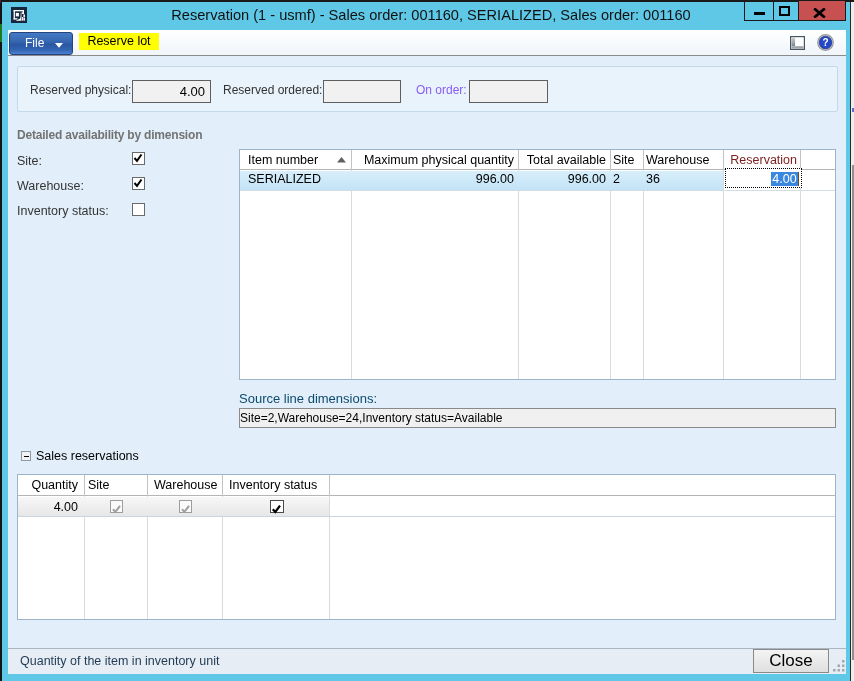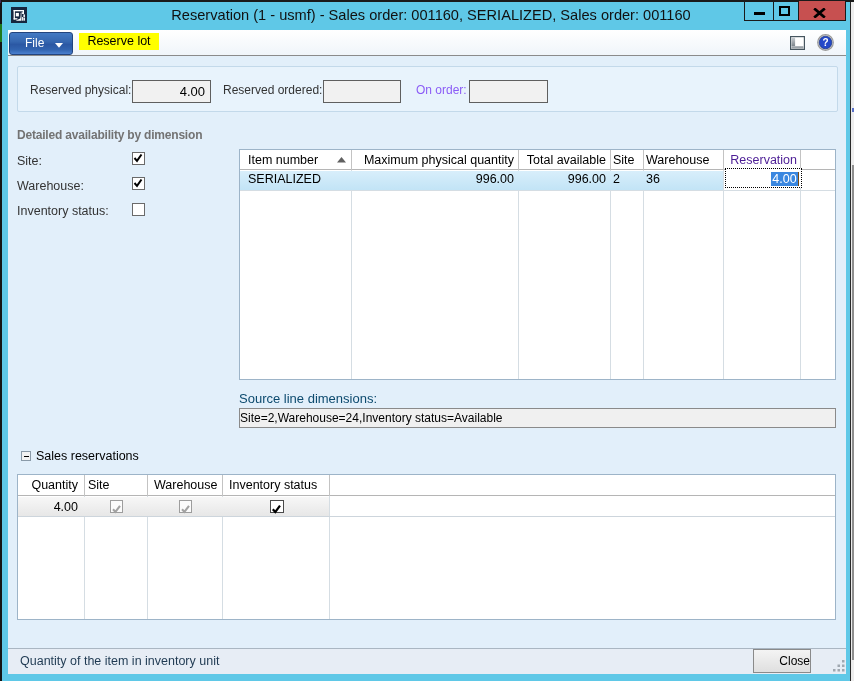--- a/index.html
+++ b/index.html
@@ -124,21 +124,21 @@
       <div class="abs" style="left:560px;top:20px;width:1px;height:209px;background:#d5dde3;"></div>
 
     <div class="abs" style="left:8px;top:3px;font-size:12.5px;color:#000;">Item number</div>
     <svg class="abs" style="left:97px;top:7px;" width="9" height="6" viewBox="0 0 9 6">
         <path d="M4.5 0 L9 5.5 H0 Z" fill="#606060"></path>
       </svg>
     <div class="abs" style="left:111px;top:3px;width:163px;text-align:right;font-size:12.5px;color:#000;">Maximum physical quantity</div>
     <div class="abs" style="left:278px;top:3px;width:88px;text-align:right;font-size:12.5px;color:#000;">Total available</div>
     <div class="abs" style="left:373px;top:3px;font-size:12.5px;color:#000;">Site</div>
     <div class="abs" style="left:406px;top:3px;font-size:12.5px;color:#000;">Warehouse</div>
-    <div class="abs" style="left:483px;top:3px;width:74px;text-align:right;font-size:12.5px;color:#4c1d95;">Reservation</div>
+    <div class="abs" style="left:483px;top:3px;width:74px;text-align:right;font-size:12.5px;color:#7f1d1d;">Reservation</div>
 
     <div class="abs" style="left:0;top:21px;width:483px;height:19px;background:linear-gradient(#d8eefb,#c2e4f6);"></div>
     <div class="abs" style="left:8px;top:22px;font-size:12.5px;color:#000;">SERIALIZED</div>
     <div class="abs" style="left:111px;top:22px;width:163px;text-align:right;font-size:12.5px;color:#000;">996.00</div>
     <div class="abs" style="left:278px;top:22px;width:88px;text-align:right;font-size:12.5px;color:#000;">996.00</div>
     <div class="abs" style="left:373px;top:22px;font-size:12.5px;color:#000;">2</div>
     <div class="abs" style="left:406px;top:22px;font-size:12.5px;color:#000;">36</div>
     <div class="abs" style="left:0;top:40px;width:595px;height:1px;background:#d5dde3;"></div>
 
     <div class="abs" style="left:485px;top:18px;width:77px;height:20px;background:#fff;border:1px dotted #000;">
@@ -185,21 +185,21 @@
     <div class="abs" style="left:252px;top:24.5px;width:13.5px;height:13.5px;border:1.5px solid #4a4a4a;background:#fff;">
       <svg width="10.5" height="10.5" viewBox="0 0 10.5 10.5">
           <path d="M1.8 5.2 L4.3 8 L9 1.6" stroke="#000" stroke-width="2.2" fill="none"></path>
         </svg>
     </div>
   </div>
 </div>
 
 <div class="abs" style="left:8px;top:648px;width:838px;height:26px;background:#e7edf5;border-top:1px solid #aab6c2;"></div>
 <div class="abs" style="left:20px;top:654px;font-size:12.5px;color:#1f3a52;">Quantity of the item in inventory unit</div>
-<div class="abs" style="left:753px;top:649px;width:58px;height:24px;background:linear-gradient(#f4f4f4,#dfdfdf);border:1px solid #8a8a8a;font-size:12px;color:#000;text-align:right;line-height:22px;">Close</div>
+<div class="abs" style="left:753px;top:649px;width:76px;height:24px;background:linear-gradient(#f4f4f4,#dfdfdf);border:1px solid #8a8a8a;font-size:17px;color:#000;text-align:center;line-height:22px;">Close</div>
 <svg class="abs" style="left:831px;top:659px;" width="15" height="14" viewBox="0 0 15 14">
   <g fill="#a0a8b0">
     <rect x="11" y="1" width="2.5" height="2.5"></rect>
     <rect x="11" y="5.5" width="2.5" height="2.5"></rect>
     <rect x="6.5" y="5.5" width="2.5" height="2.5"></rect>
     <rect x="11" y="10" width="2.5" height="2.5"></rect>
     <rect x="6.5" y="10" width="2.5" height="2.5"></rect>
     <rect x="2" y="10" width="2.5" height="2.5"></rect>
   </g>
 </svg>

